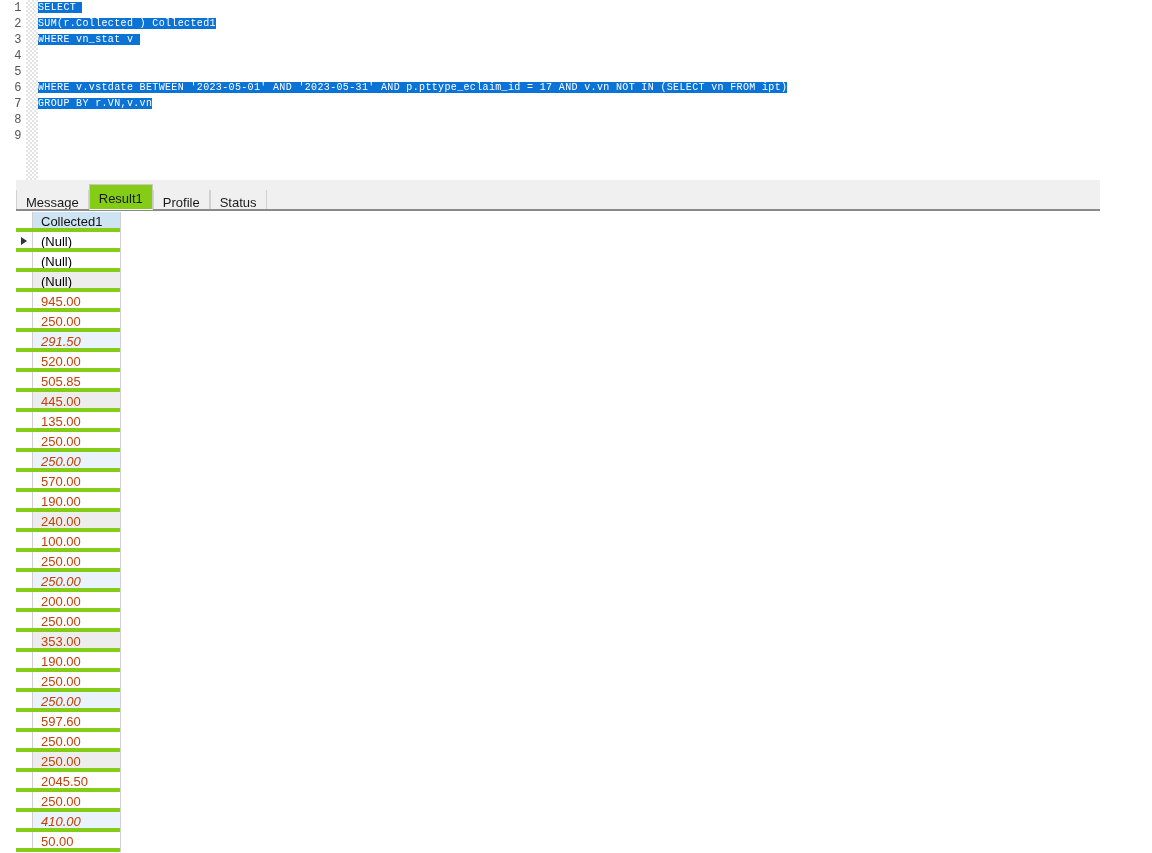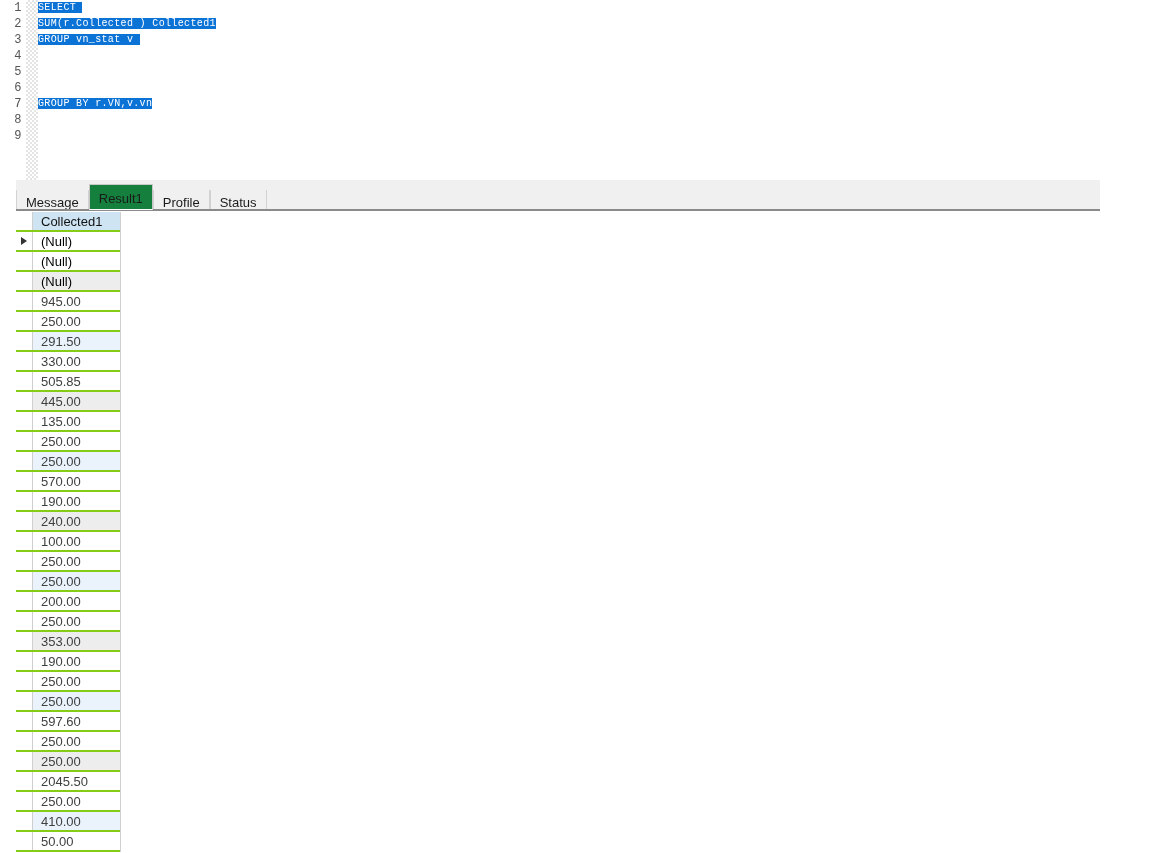--- a/index.html
+++ b/index.html
@@ -104,21 +104,21 @@
     padding: 3px 9px 5px 9px;
     height: 19px;
     line-height: 19px;
     background: #f0f0f0;
     border-left: 1px solid #d2d2d2;
     border-right: 1px solid #d2d2d2;
     box-sizing: border-box;
     cursor: default;
   }
   .tab.active {
-    background: #15803d;
+    background: #84cc16;
     border: 1px solid #c8c8c8;
     border-bottom: 1px solid #ffffff;
     height: 26px;
     line-height: 22px;
     margin-bottom: -1px;
     position: relative;
     z-index: 3;
   }
   .tabstrip-rule {
     position: absolute;
@@ -135,21 +135,21 @@
     left: 0;
     top: 32px;
     width: 105px;
     border-right: 1px solid #cfcfcf;
     box-sizing: border-box;
   }
   .grid-row {
     display: flex;
     height: 20px;
     box-sizing: border-box;
-    border-bottom: 2px solid #84cc16;
+    border-bottom: 4px solid #84cc16;
   }
   .rowmark {
     width: 17px;
     flex: 0 0 17px;
     border-right: 1px solid #cfcfcf;
     box-sizing: border-box;
     background: #ffffff;
     position: relative;
   }
   .rowmark.current::after {
@@ -157,51 +157,51 @@
     position: absolute;
     left: 5px; top: 5px;
     width: 0; height: 0;
     border-left: 6px solid #333333;
     border-top: 4px solid transparent;
     border-bottom: 4px solid transparent;
   }
   .cell {
     flex: 1;
     font-size: 13px;
-    color: #404040;
+    color: #c2410c;
     line-height: 19px;
     padding-left: 8px;
     box-sizing: border-box;
     overflow: hidden;
     white-space: nowrap;
   }
   .grid-header .cell {
     background: #cfe4f3;
     color: #111111;
   }
   .grid-header .rowmark {
     background: #ffffff;
   }
   .cell.null-cell { color: #000000; }
   .row-white .cell { background: #ffffff; }
-  .row-blue  .cell { background: #eaf3fc; }
+  .row-blue  .cell { background: #eaf3fc; font-style: italic; }
   .row-gray  .cell { background: #ededed; }
 </style>
 </head>
 <body>
 
 <div id="sql-editor">
   <div class="gutter-strip"></div>
   <div class="editor-rows" id="editor-rows">
       <div class="code-line"><div class="lineno">1</div><div class="code-text"><span class="sel">SELECT </span></div></div>
       <div class="code-line"><div class="lineno">2</div><div class="code-text"><span class="sel">SUM(r.Collected ) Collected1</span></div></div>
-      <div class="code-line"><div class="lineno">3</div><div class="code-text"><span class="sel">GROUP vn_stat v </span></div></div>
+      <div class="code-line"><div class="lineno">3</div><div class="code-text"><span class="sel">WHERE vn_stat v </span></div></div>
       <div class="code-line"><div class="lineno">4</div></div>
       <div class="code-line"><div class="lineno">5</div></div>
-      <div class="code-line"><div class="lineno">6</div></div>
+      <div class="code-line"><div class="lineno">6</div><div class="code-text"><span class="sel">WHERE v.vstdate BETWEEN '2023-05-01' AND '2023-05-31' AND p.pttype_eclaim_id = 17 AND v.vn NOT IN (SELECT vn FROM ipt)</span></div></div>
       <div class="code-line"><div class="lineno">7</div><div class="code-text"><span class="sel">GROUP BY r.VN,v.vn</span></div></div>
       <div class="code-line"><div class="lineno">8</div><div class="code-text"></div></div>
       <div class="code-line"><div class="lineno">9</div><div class="code-text"></div></div>
     </div>
 </div>
 
 <div id="result-panel">
   <div class="tabstrip-bg"></div>
   <div class="tabstrip" id="tabstrip">
       <div class="tab">Message</div>
@@ -236,21 +236,21 @@
         <div class="grid-row row-white">
           <div class="rowmark"></div>
           <div class="cell">250.00</div>
         </div>
         <div class="grid-row row-blue">
           <div class="rowmark"></div>
           <div class="cell">291.50</div>
         </div>
         <div class="grid-row row-white">
           <div class="rowmark"></div>
-          <div class="cell">330.00</div>
+          <div class="cell">520.00</div>
         </div>
         <div class="grid-row row-white">
           <div class="rowmark"></div>
           <div class="cell">505.85</div>
         </div>
         <div class="grid-row row-gray">
           <div class="rowmark"></div>
           <div class="cell">445.00</div>
         </div>
         <div class="grid-row row-white">

